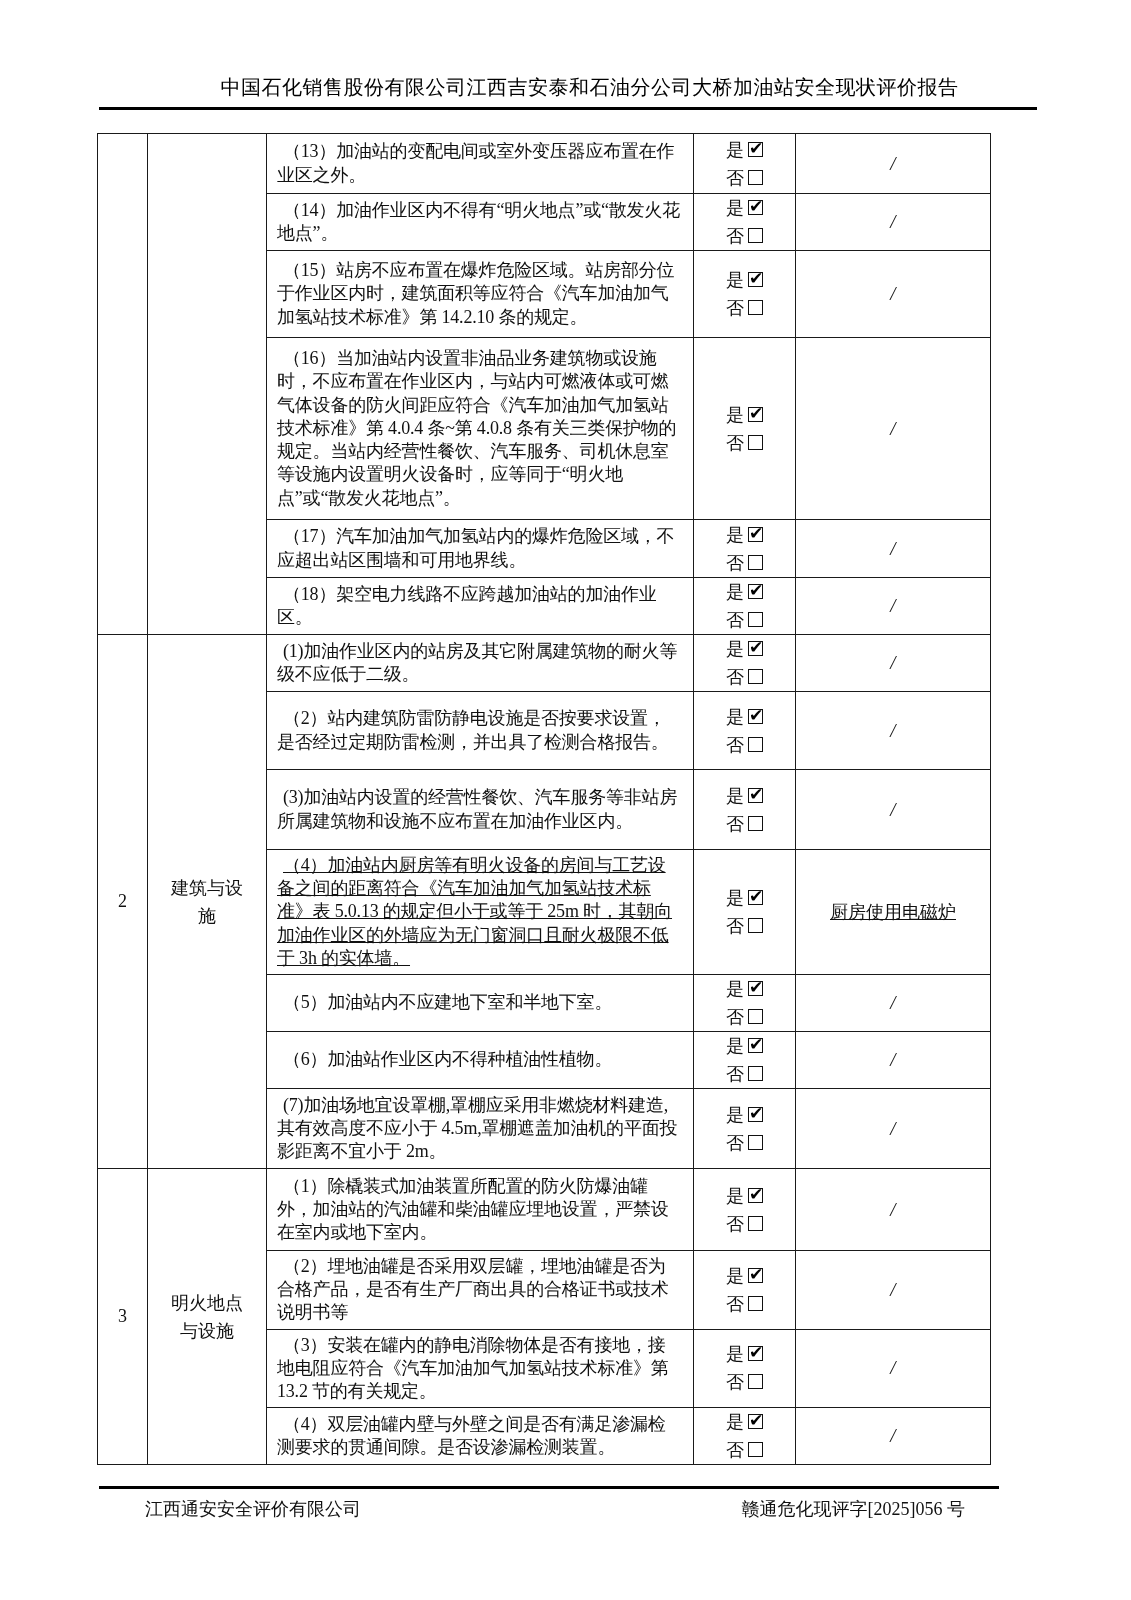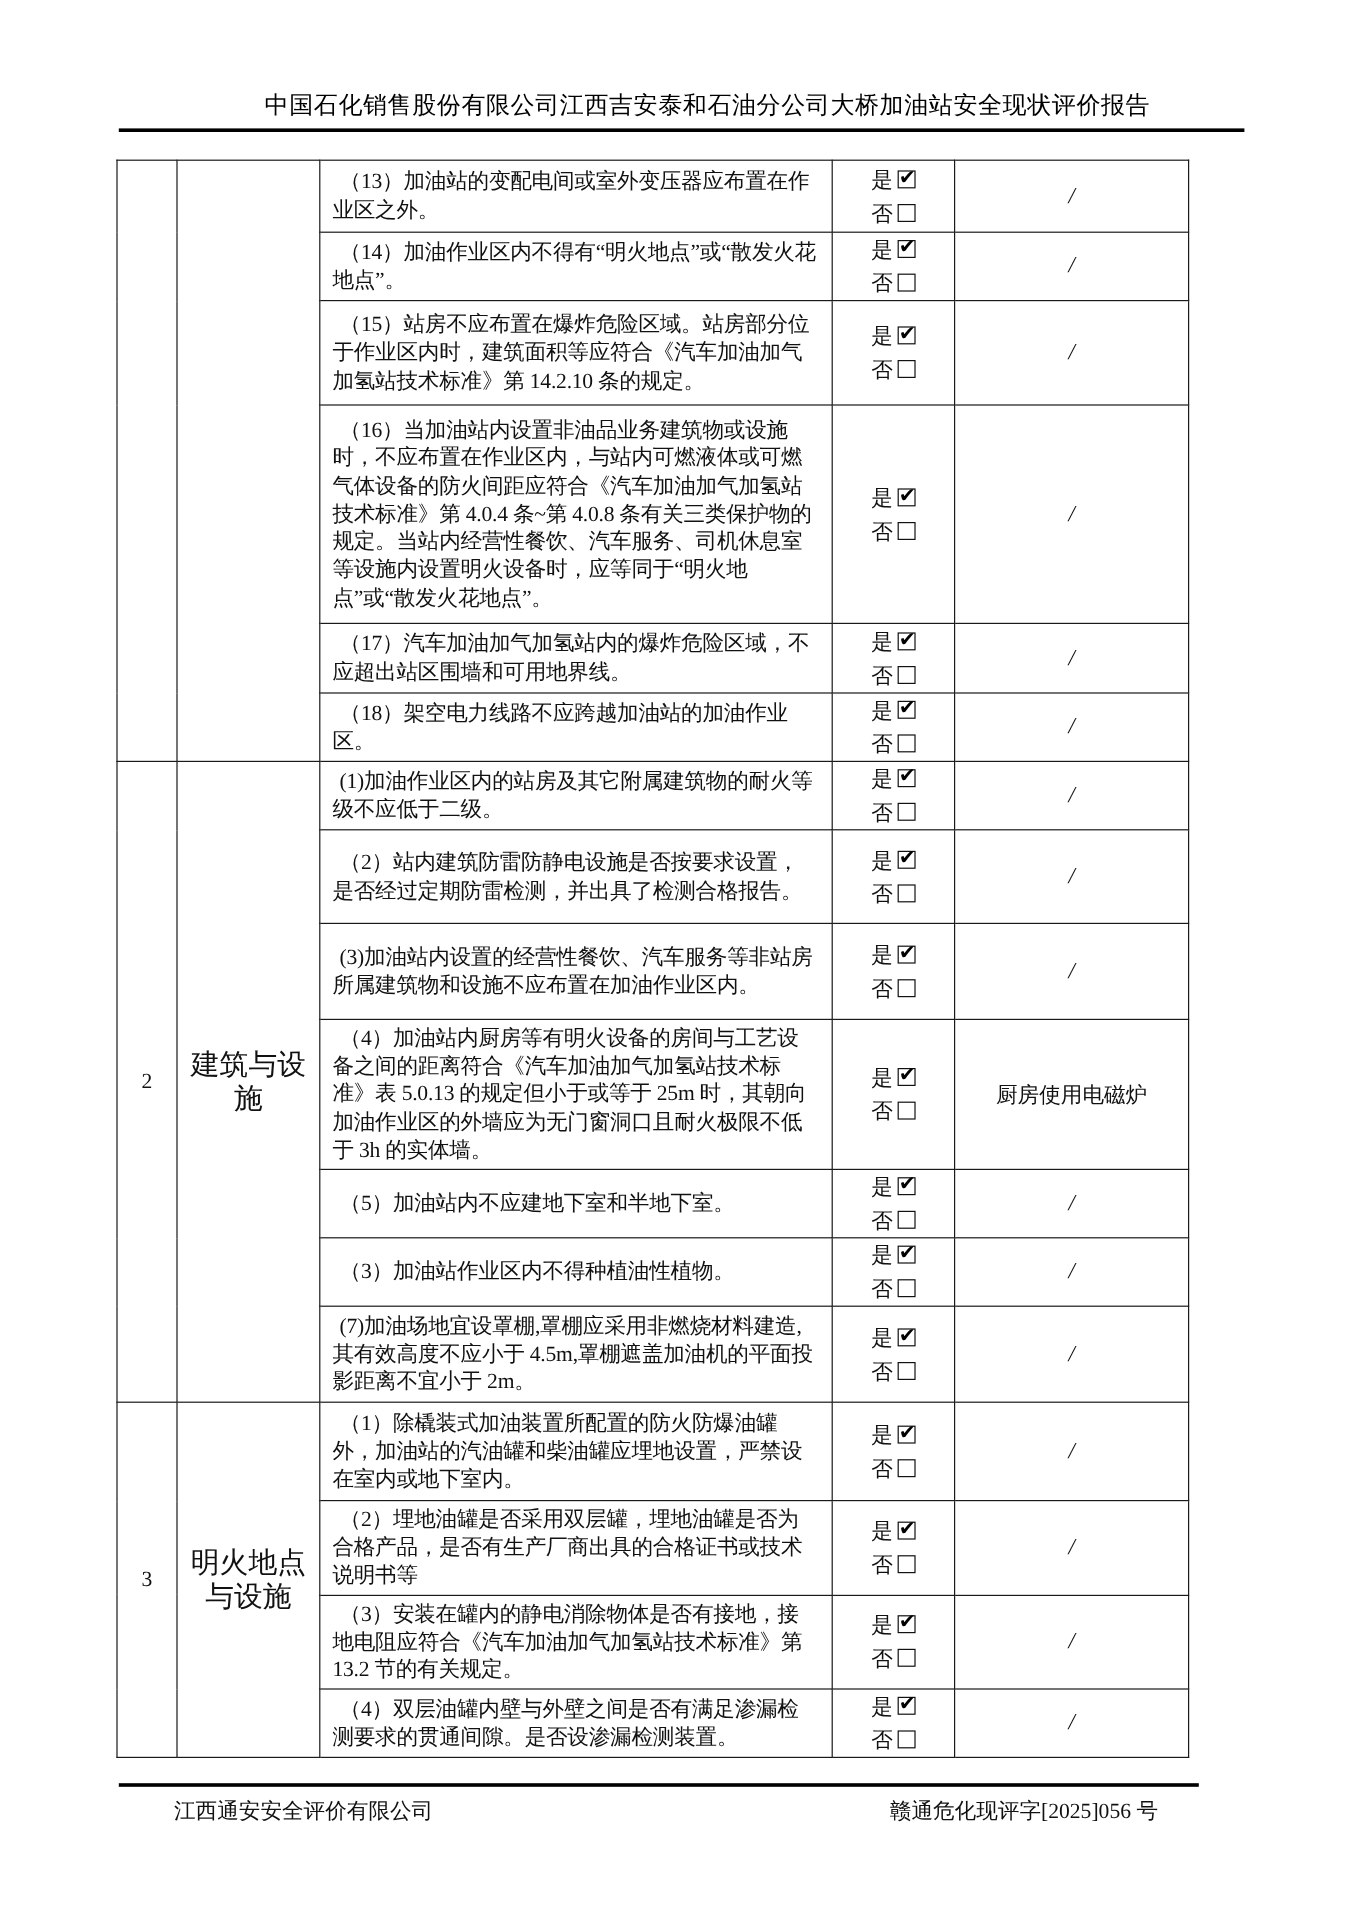--- a/index.html
+++ b/index.html
@@ -28,21 +28,21 @@
   }
   table.checklist td{
     border:1.3px solid #1a1a1a;
     overflow:hidden;
     background:#fff;
   }
   .num-cell{
     text-align:center;vertical-align:middle;font-size:18px;
   }
   .cat-cell{
-    text-align:center;vertical-align:middle;font-size:24px;
+    text-align:center;vertical-align:middle;font-size:18px;
     line-height:28px;white-space:pre-line;padding:0 6px;
   }
   .text-cell{
     padding:4px 12px 4px 10px;
     font-size:18px;line-height:23.2px;
     vertical-align:middle;text-align:left;text-indent:6px;
     letter-spacing:-0.2px;
   }
   .cb-cell{vertical-align:middle;text-align:center;font-size:18px;padding:0;}
   .cbw{display:inline-block;text-align:left;}
@@ -137,32 +137,32 @@
         <tr style="height: 78px;">
           <td class="text-cell">（2）站内建筑防雷防静电设施是否按要求设置，是否经过定期防雷检测，并出具了检测合格报告。</td>
           <td class="cb-cell"><span class="cbw"><span class="cb-line"><span>是</span><span class="box"><i class="tick">✔</i></span></span><span class="cb-line"><span>否</span><span class="box"></span></span></span></td>
           <td class="remark-cell"><span class="remark-slash">/</span></td>
         </tr>
         <tr style="height: 80px;">
           <td class="text-cell">(3)加油站内设置的经营性餐饮、汽车服务等非站房所属建筑物和设施不应布置在加油作业区内。</td>
           <td class="cb-cell"><span class="cbw"><span class="cb-line"><span>是</span><span class="box"><i class="tick">✔</i></span></span><span class="cb-line"><span>否</span><span class="box"></span></span></span></td>
           <td class="remark-cell"><span class="remark-slash">/</span></td>
         </tr>
-        <tr style="height: 116px;">
+        <tr style="height: 116px; text-decoration: underline;">
           <td class="text-cell">（4）加油站内厨房等有明火设备的房间与工艺设备之间的距离符合《汽车加油加气加氢站技术标准》表 5.0.13 的规定但小于或等于 25m 时，其朝向加油作业区的外墙应为无门窗洞口且耐火极限不低于 3h 的实体墙。</td>
           <td class="cb-cell"><span class="cbw"><span class="cb-line"><span>是</span><span class="box"><i class="tick">✔</i></span></span><span class="cb-line"><span>否</span><span class="box"></span></span></span></td>
           <td class="remark-cell">厨房使用电磁炉</td>
         </tr>
         <tr style="height: 57px;">
           <td class="text-cell">（5）加油站内不应建地下室和半地下室。</td>
           <td class="cb-cell"><span class="cbw"><span class="cb-line"><span>是</span><span class="box"><i class="tick">✔</i></span></span><span class="cb-line"><span>否</span><span class="box"></span></span></span></td>
           <td class="remark-cell"><span class="remark-slash">/</span></td>
         </tr>
         <tr style="height: 52px;">
-          <td class="text-cell">（3）加油站作业区内不得种植油性植物。</td>
+          <td class="text-cell">（6）加油站作业区内不得种植油性植物。</td>
           <td class="cb-cell"><span class="cbw"><span class="cb-line"><span>是</span><span class="box"><i class="tick">✔</i></span></span><span class="cb-line"><span>否</span><span class="box"></span></span></span></td>
           <td class="remark-cell"><span class="remark-slash">/</span></td>
         </tr>
         <tr style="height: 80px;">
           <td class="text-cell">(7)加油场地宜设罩棚,罩棚应采用非燃烧材料建造,其有效高度不应小于 4.5m,罩棚遮盖加油机的平面投影距离不宜小于 2m。</td>
           <td class="cb-cell"><span class="cbw"><span class="cb-line"><span>是</span><span class="box"><i class="tick">✔</i></span></span><span class="cb-line"><span>否</span><span class="box"></span></span></span></td>
           <td class="remark-cell"><span class="remark-slash">/</span></td>
         </tr>
         <tr style="height: 82px;">
           <td class="num-cell" rowspan="4">3</td>

